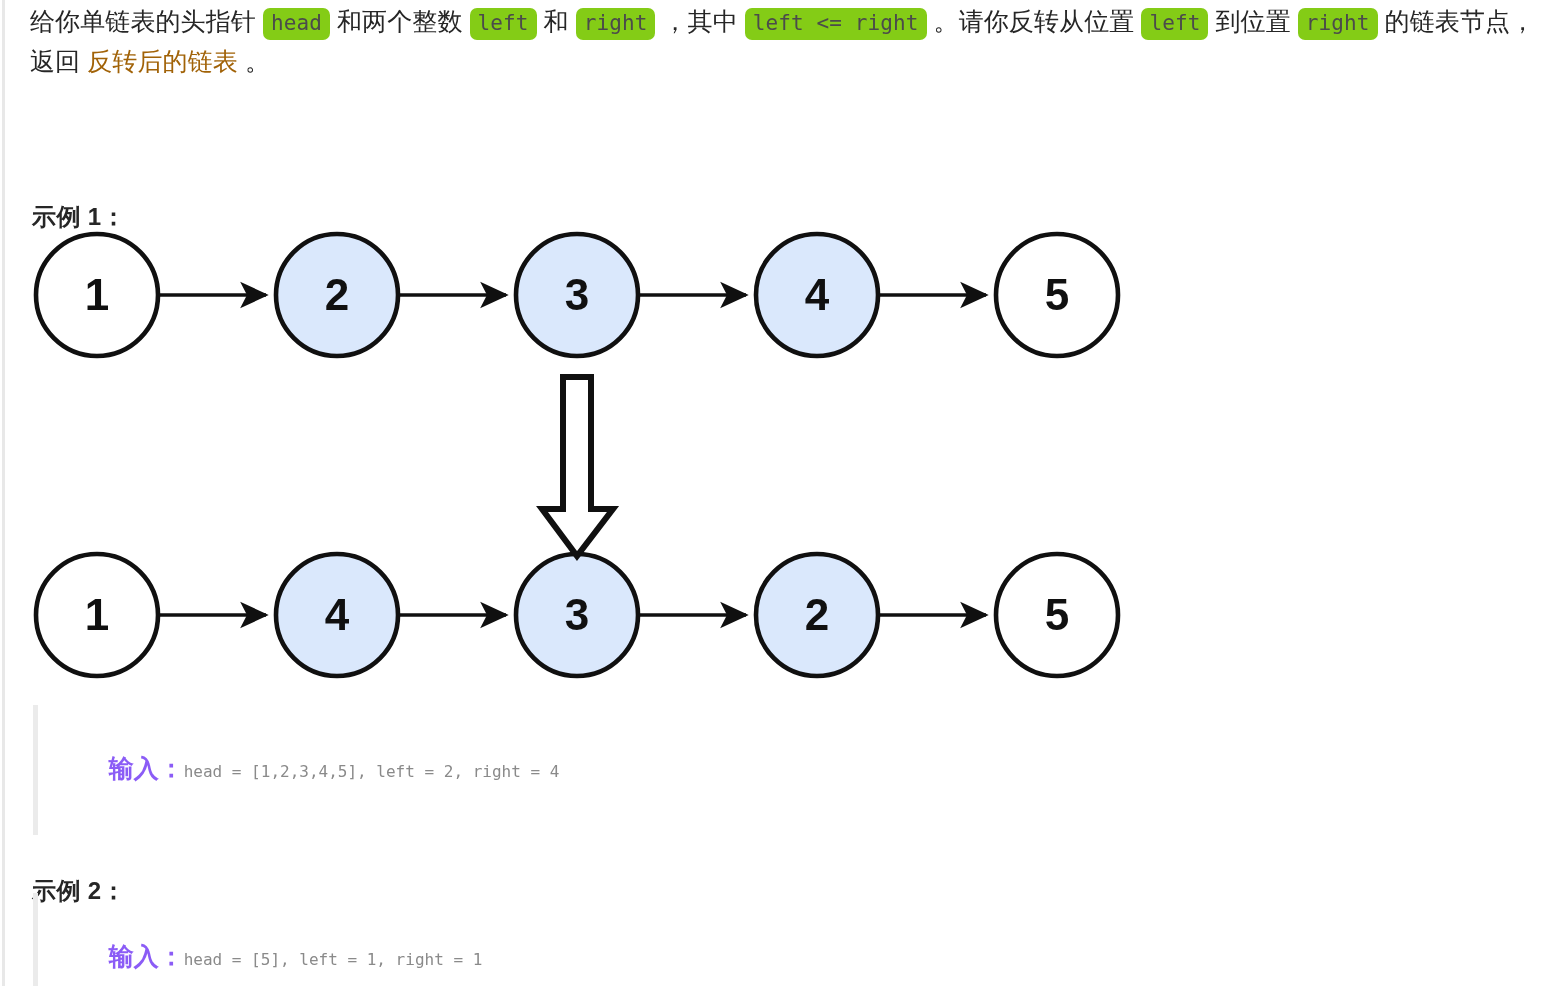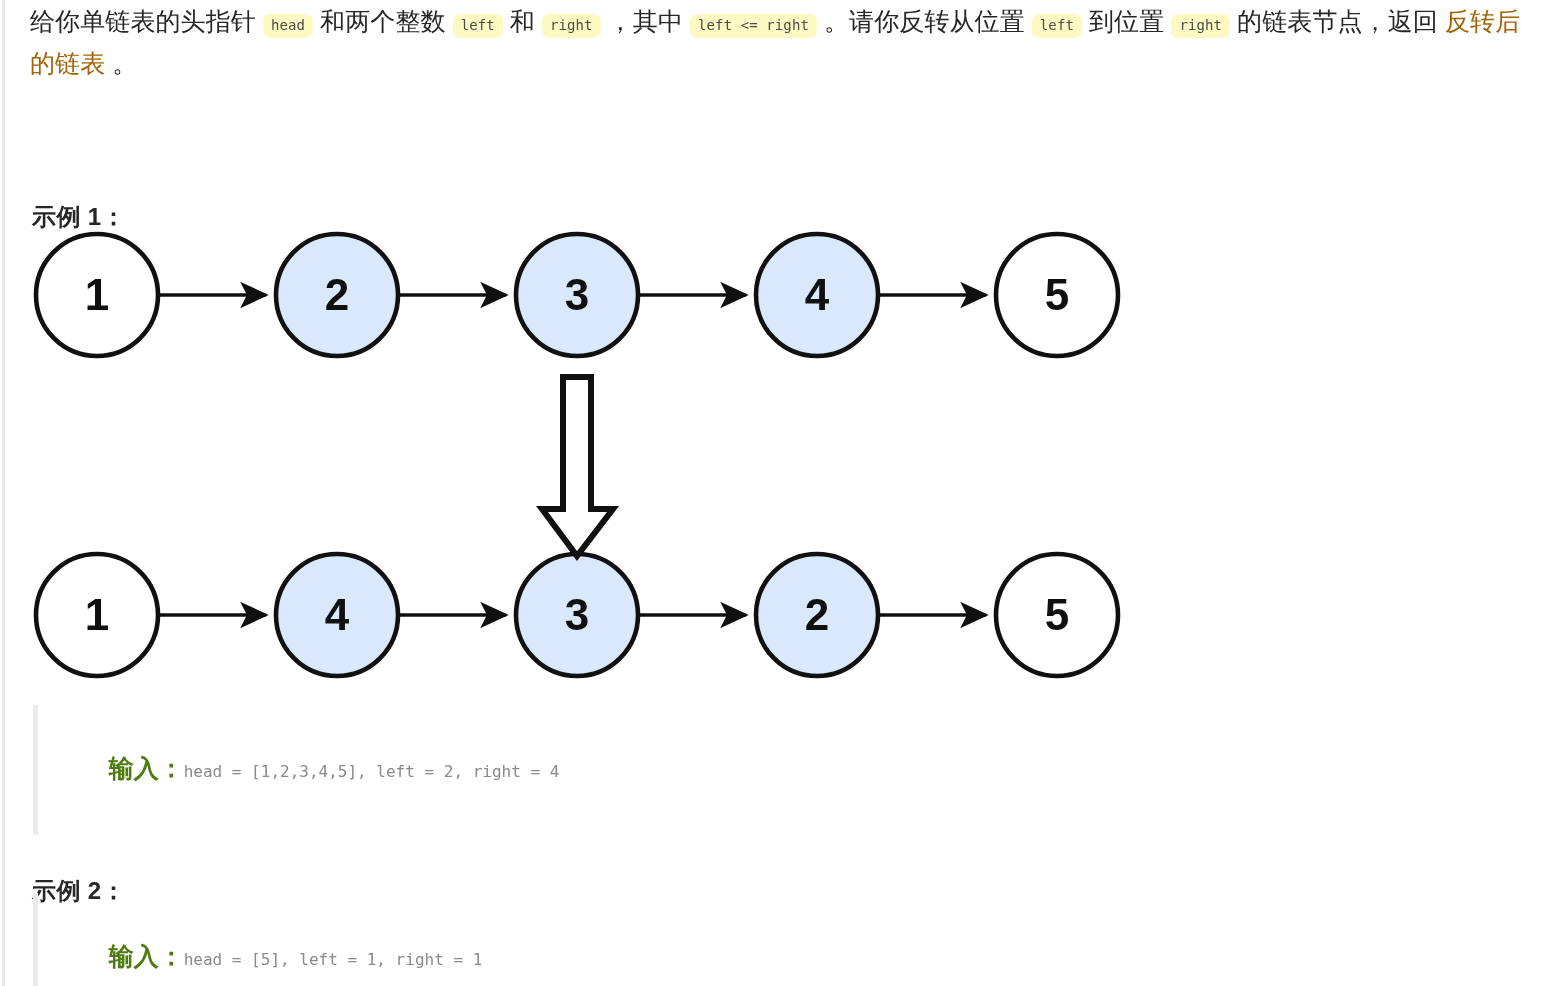--- a/index.html
+++ b/index.html
@@ -40,22 +40,22 @@
     top: 2px;
     width: 1510px;
     font-size: 25px;
     line-height: 38px;
     letter-spacing: 0.1px;
     color: #262626;
   }
   .statement .txt { white-space: pre-wrap; }
   code.chip {
     font-family: "DejaVu Sans Mono", "Liberation Mono", monospace;
-    font-size: 14px;
-    background: #fef9c3;
+    font-size: 21px;
+    background: #84cc16;
     color: #4b4b4b;
     border-radius: 7px;
     padding: 3px 8px 5px 8px;
     white-space: pre;
   }
   .strong-term {
     font-weight: 400;
     color: #a16207;
   }
 
@@ -91,21 +91,21 @@
   #ex1-codeblock { top: 705px; }
   #ex2-codeblock { top: 893px; }
   .code-line {
     font-size: 25px;
     line-height: 42px;
     white-space: pre;
   }
   .code-label {
     font-family: "Liberation Sans", "DejaVu Sans", sans-serif;
     font-weight: 700;
-    color: #4d7c0f;
+    color: #8b5cf6;
     text-align: right;
   }
   .code-value {
     font-family: "DejaVu Sans Mono", "Liberation Mono", monospace;
     font-size: 16px;
     color: #8a8a8a;
   }
 </style>
 </head>
 <body>

